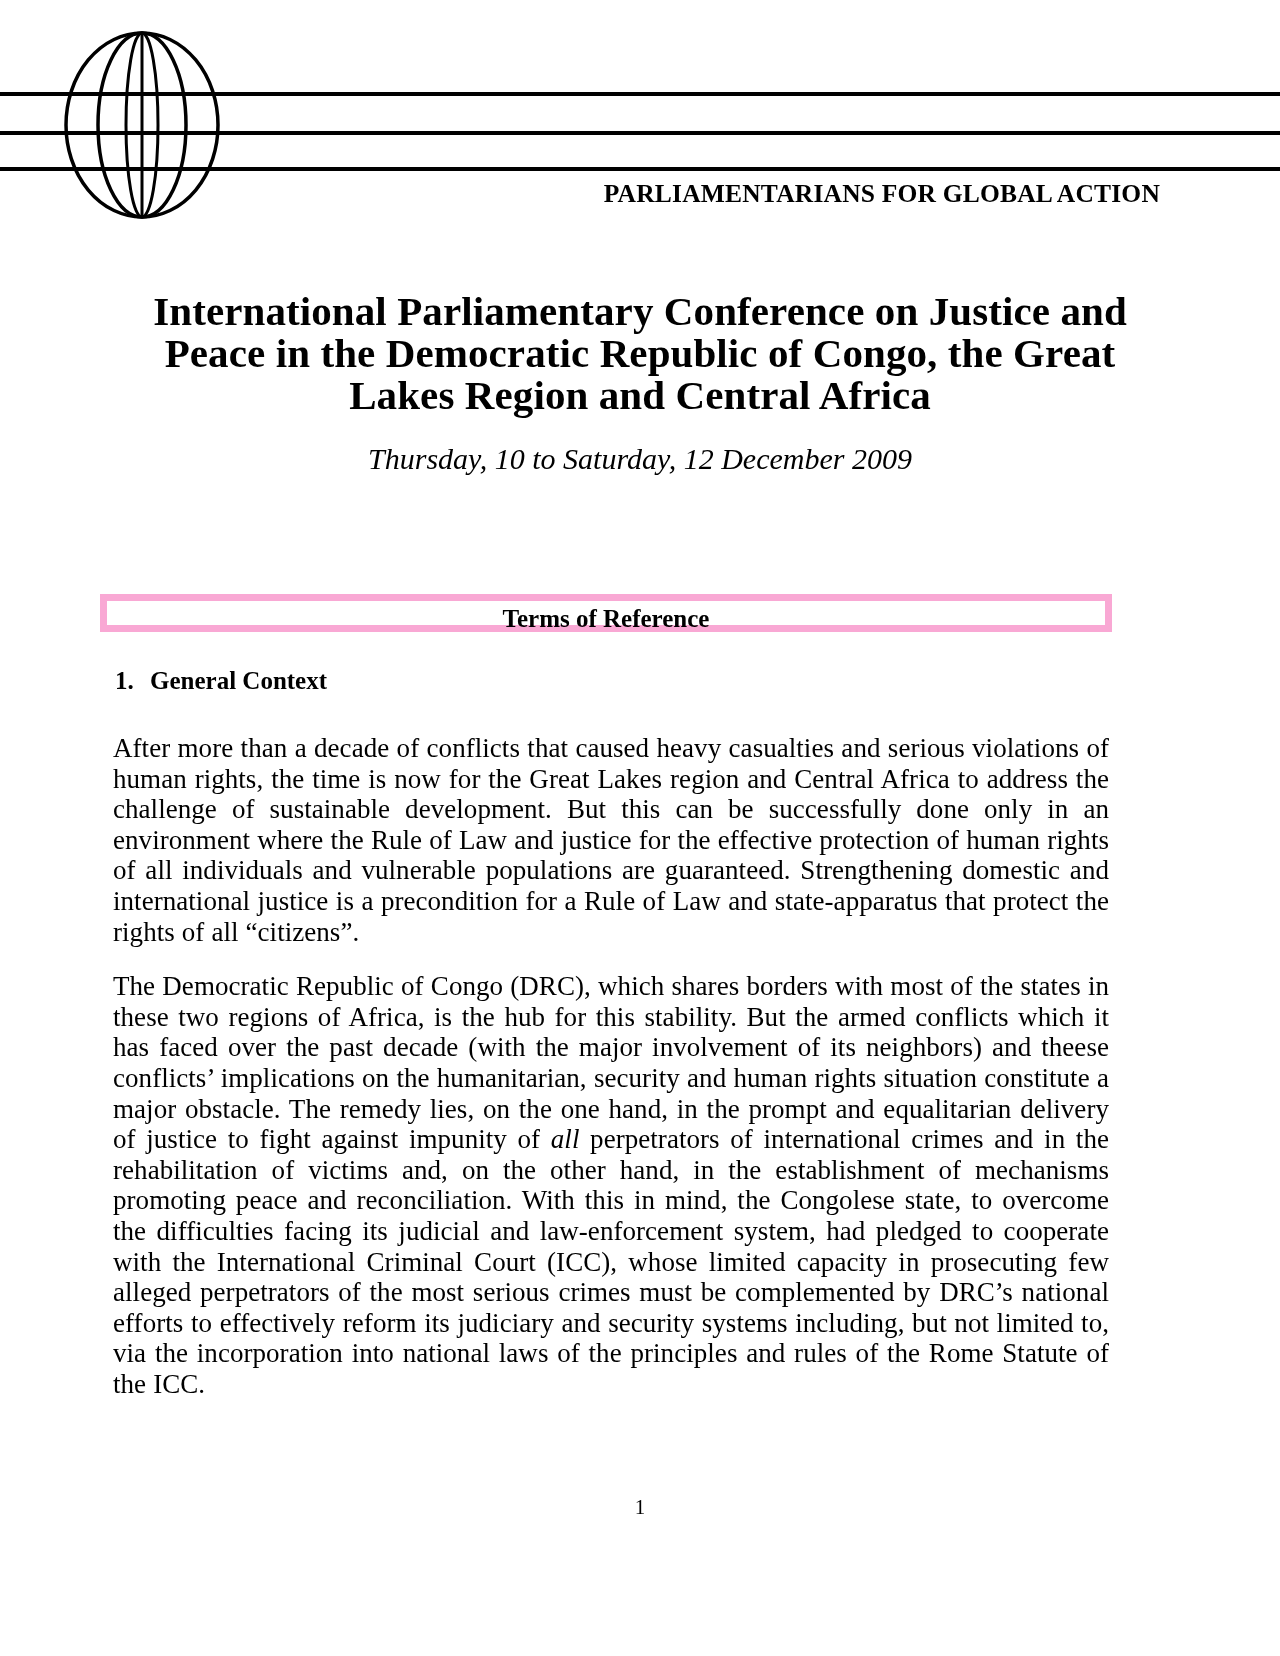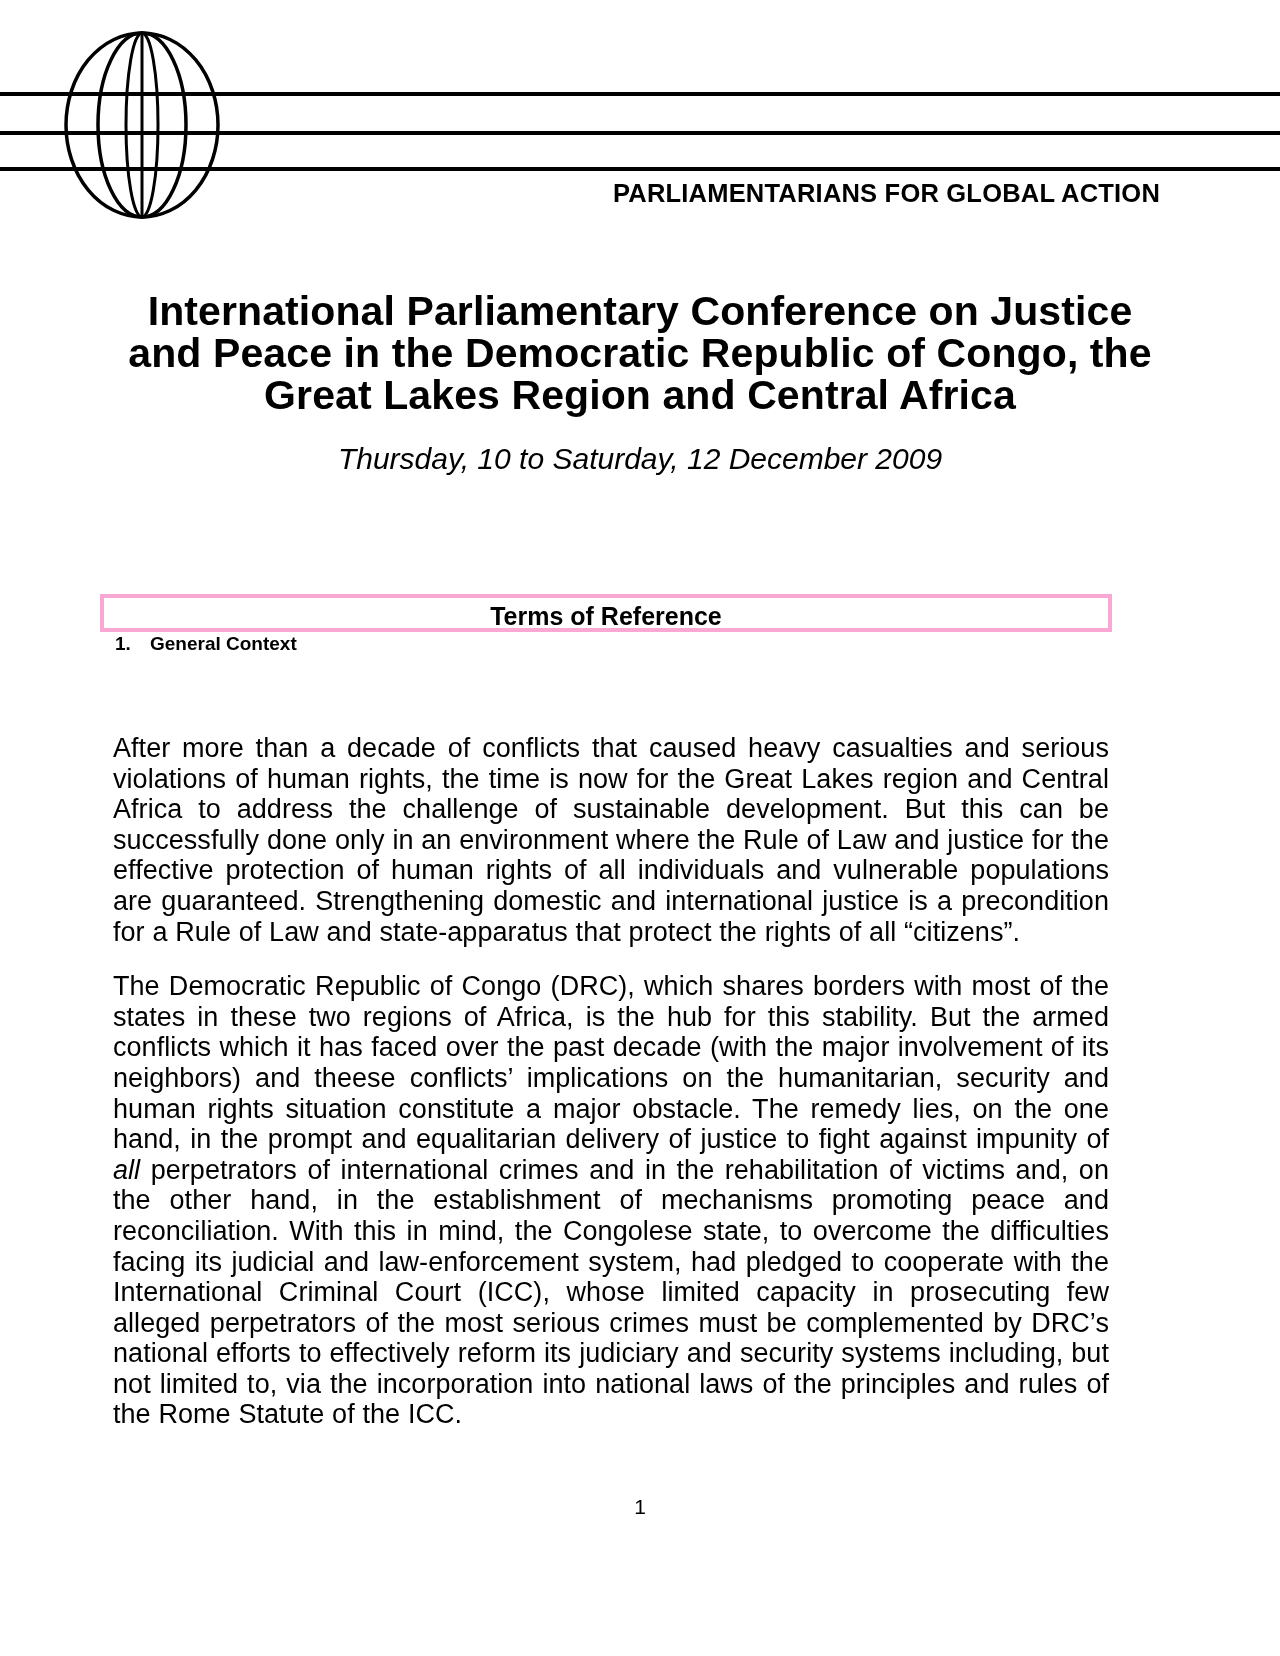--- a/index.html
+++ b/index.html
@@ -7,21 +7,21 @@
     padding: 0;
     background: #ffffff;
   }
   .page {
     position: relative;
     width: 1280px;
     height: 1656px;
     background: #ffffff;
     margin: 0 auto;
     overflow: hidden;
-    font-family: Liberation Sans, sans-serif;
+    font-family: Liberation Serif, serif;
     color: #000000;
   }
 
   
   .letterhead {
     position: absolute;
     left: 0;
     top: 0;
     width: 1280px;
     height: 262px;
@@ -94,39 +94,39 @@
     line-height: 38px;
   }
 
   
   .tor-box {
     position: absolute;
     left: 100px;
     top: 594px;
     width: 1012px;
     height: 38px;
-    border: 4px solid #f9a8d4;
+    border: 7px solid #f9a8d4;
     box-sizing: border-box;
   }
   .tor-box .tor-label {
     display: block;
     text-align: center;
     font-weight: bold;
     font-size: 25px;
     line-height: 36px;
   }
 
   
   .section-heading {
     position: absolute;
     left: 115px;
-    top: 628px;
+    top: 665px;
     width: 1000px;
     font-weight: bold;
-    font-size: 19px;
+    font-size: 25px;
     line-height: 32px;
   }
   .section-heading .num {
     display: inline-block;
     width: 35px;
   }
 
   
   .body-text {
     position: absolute;

